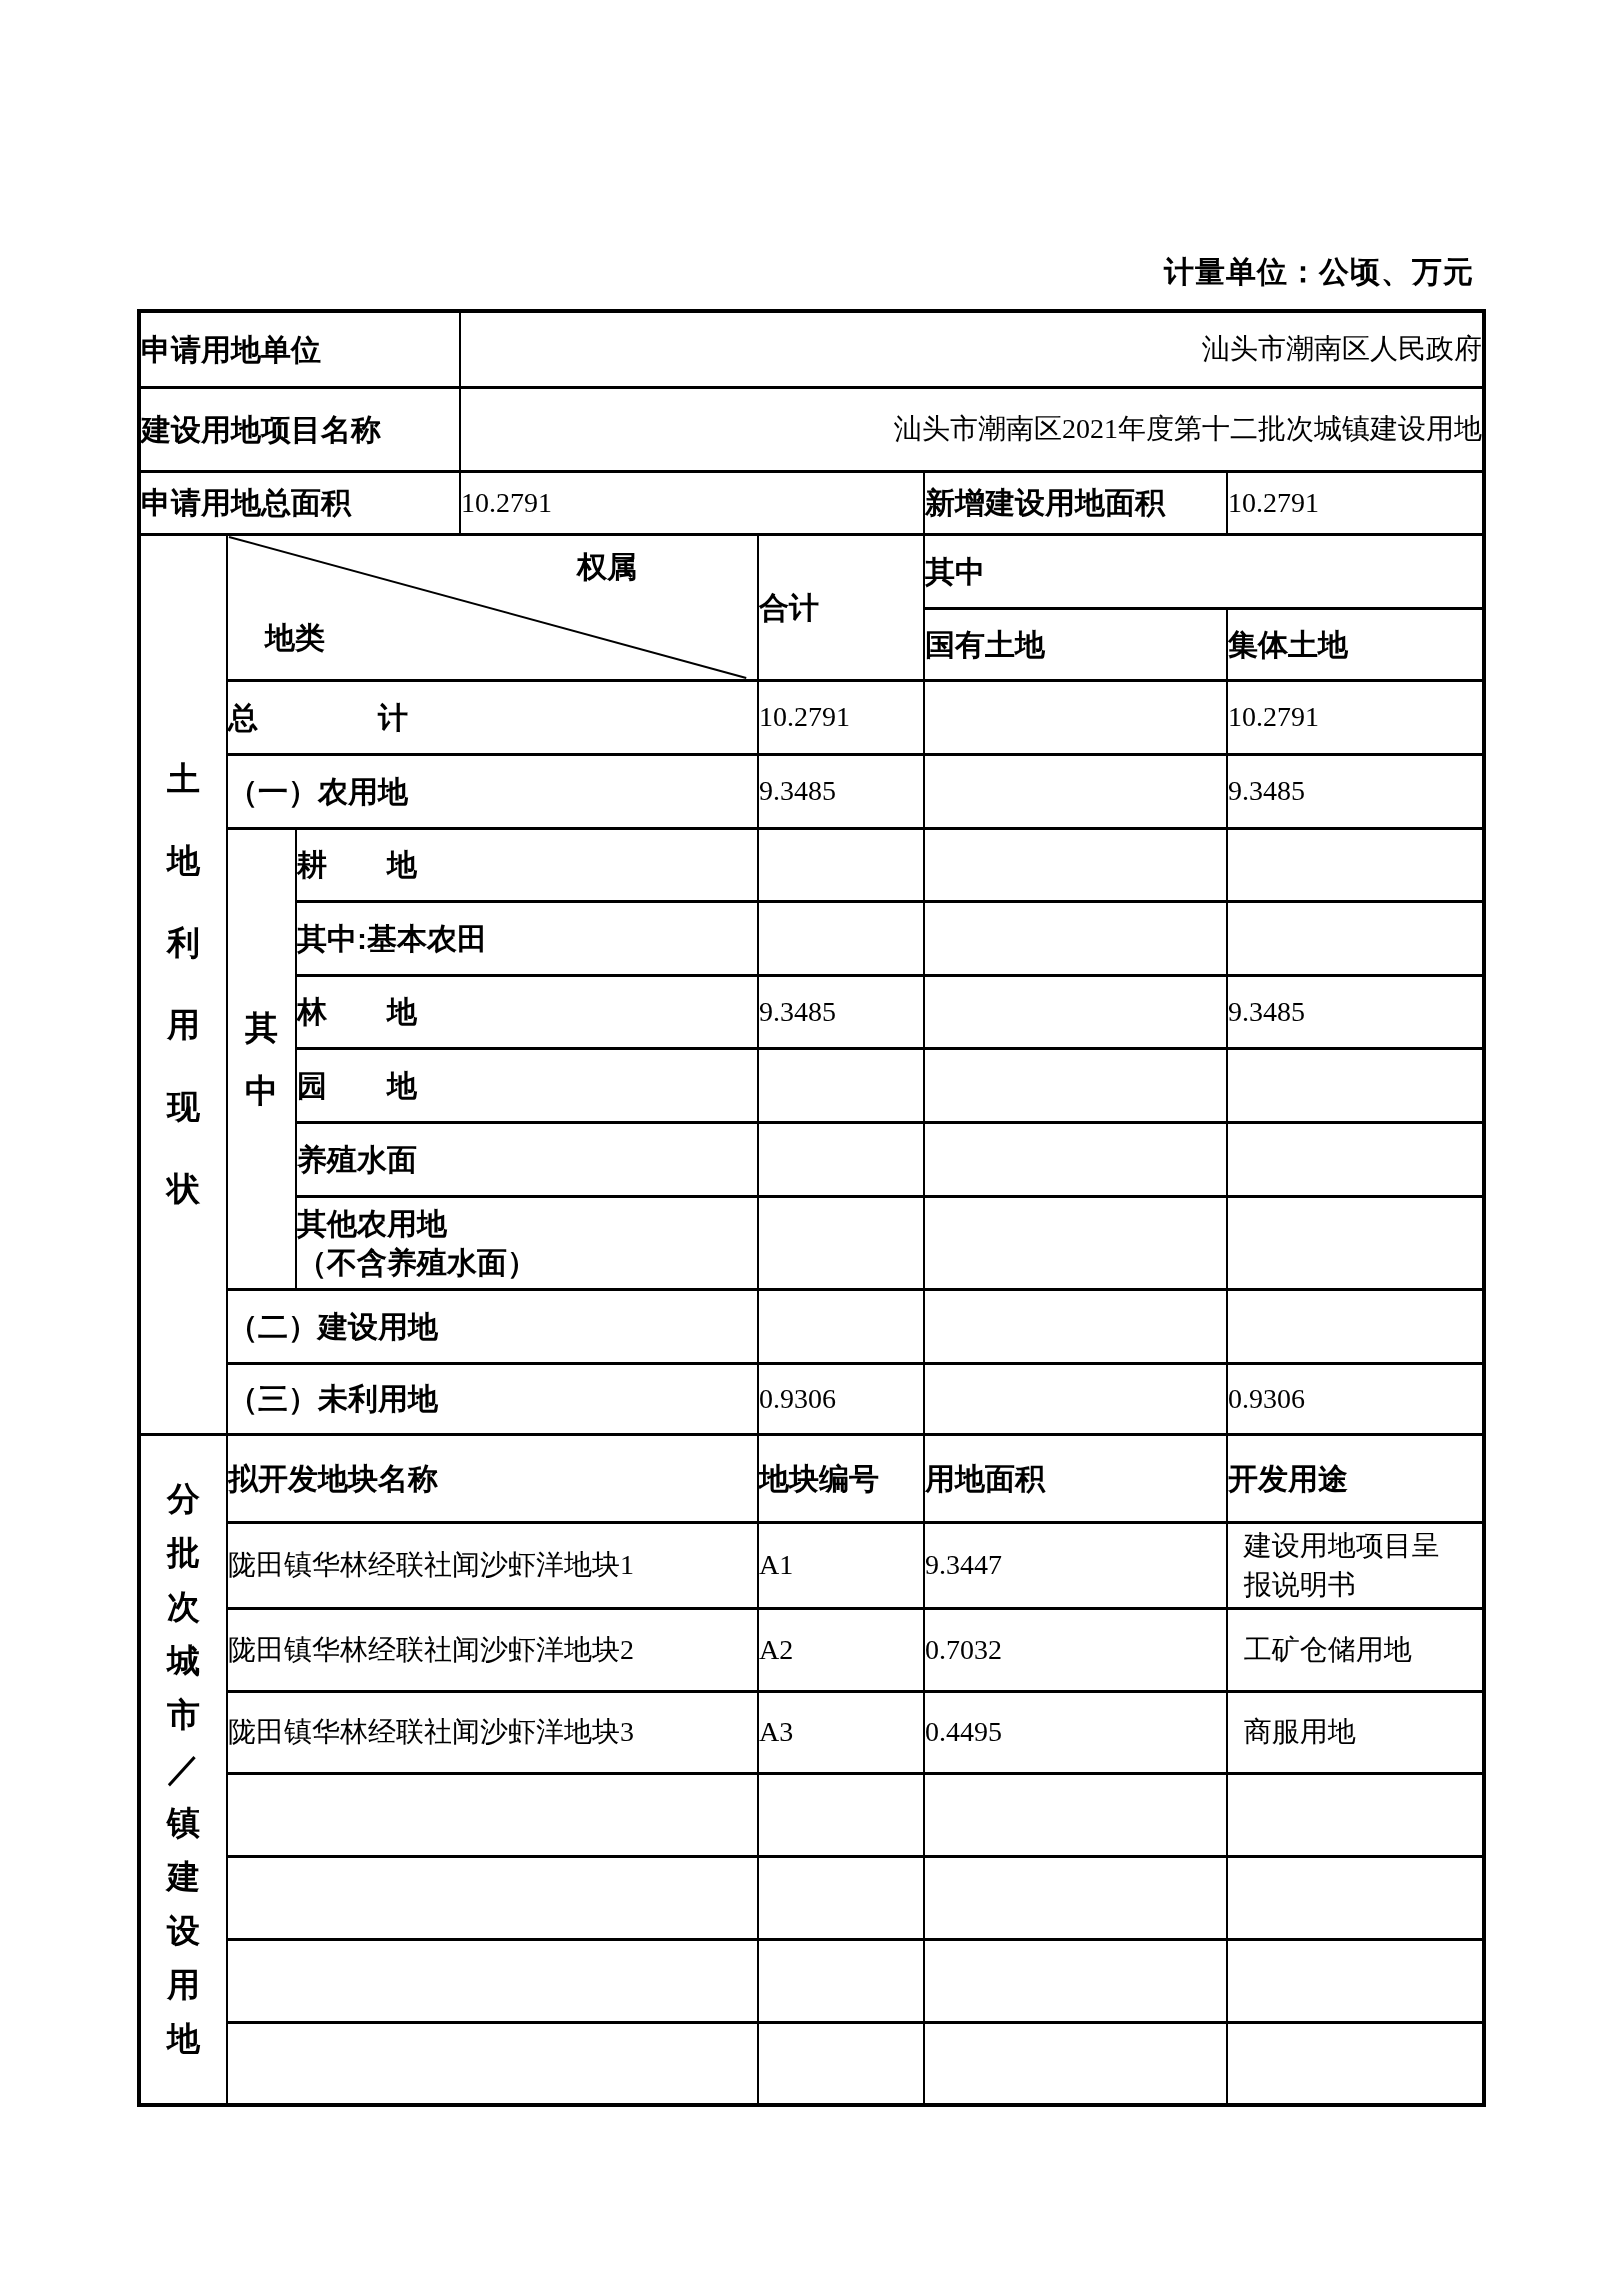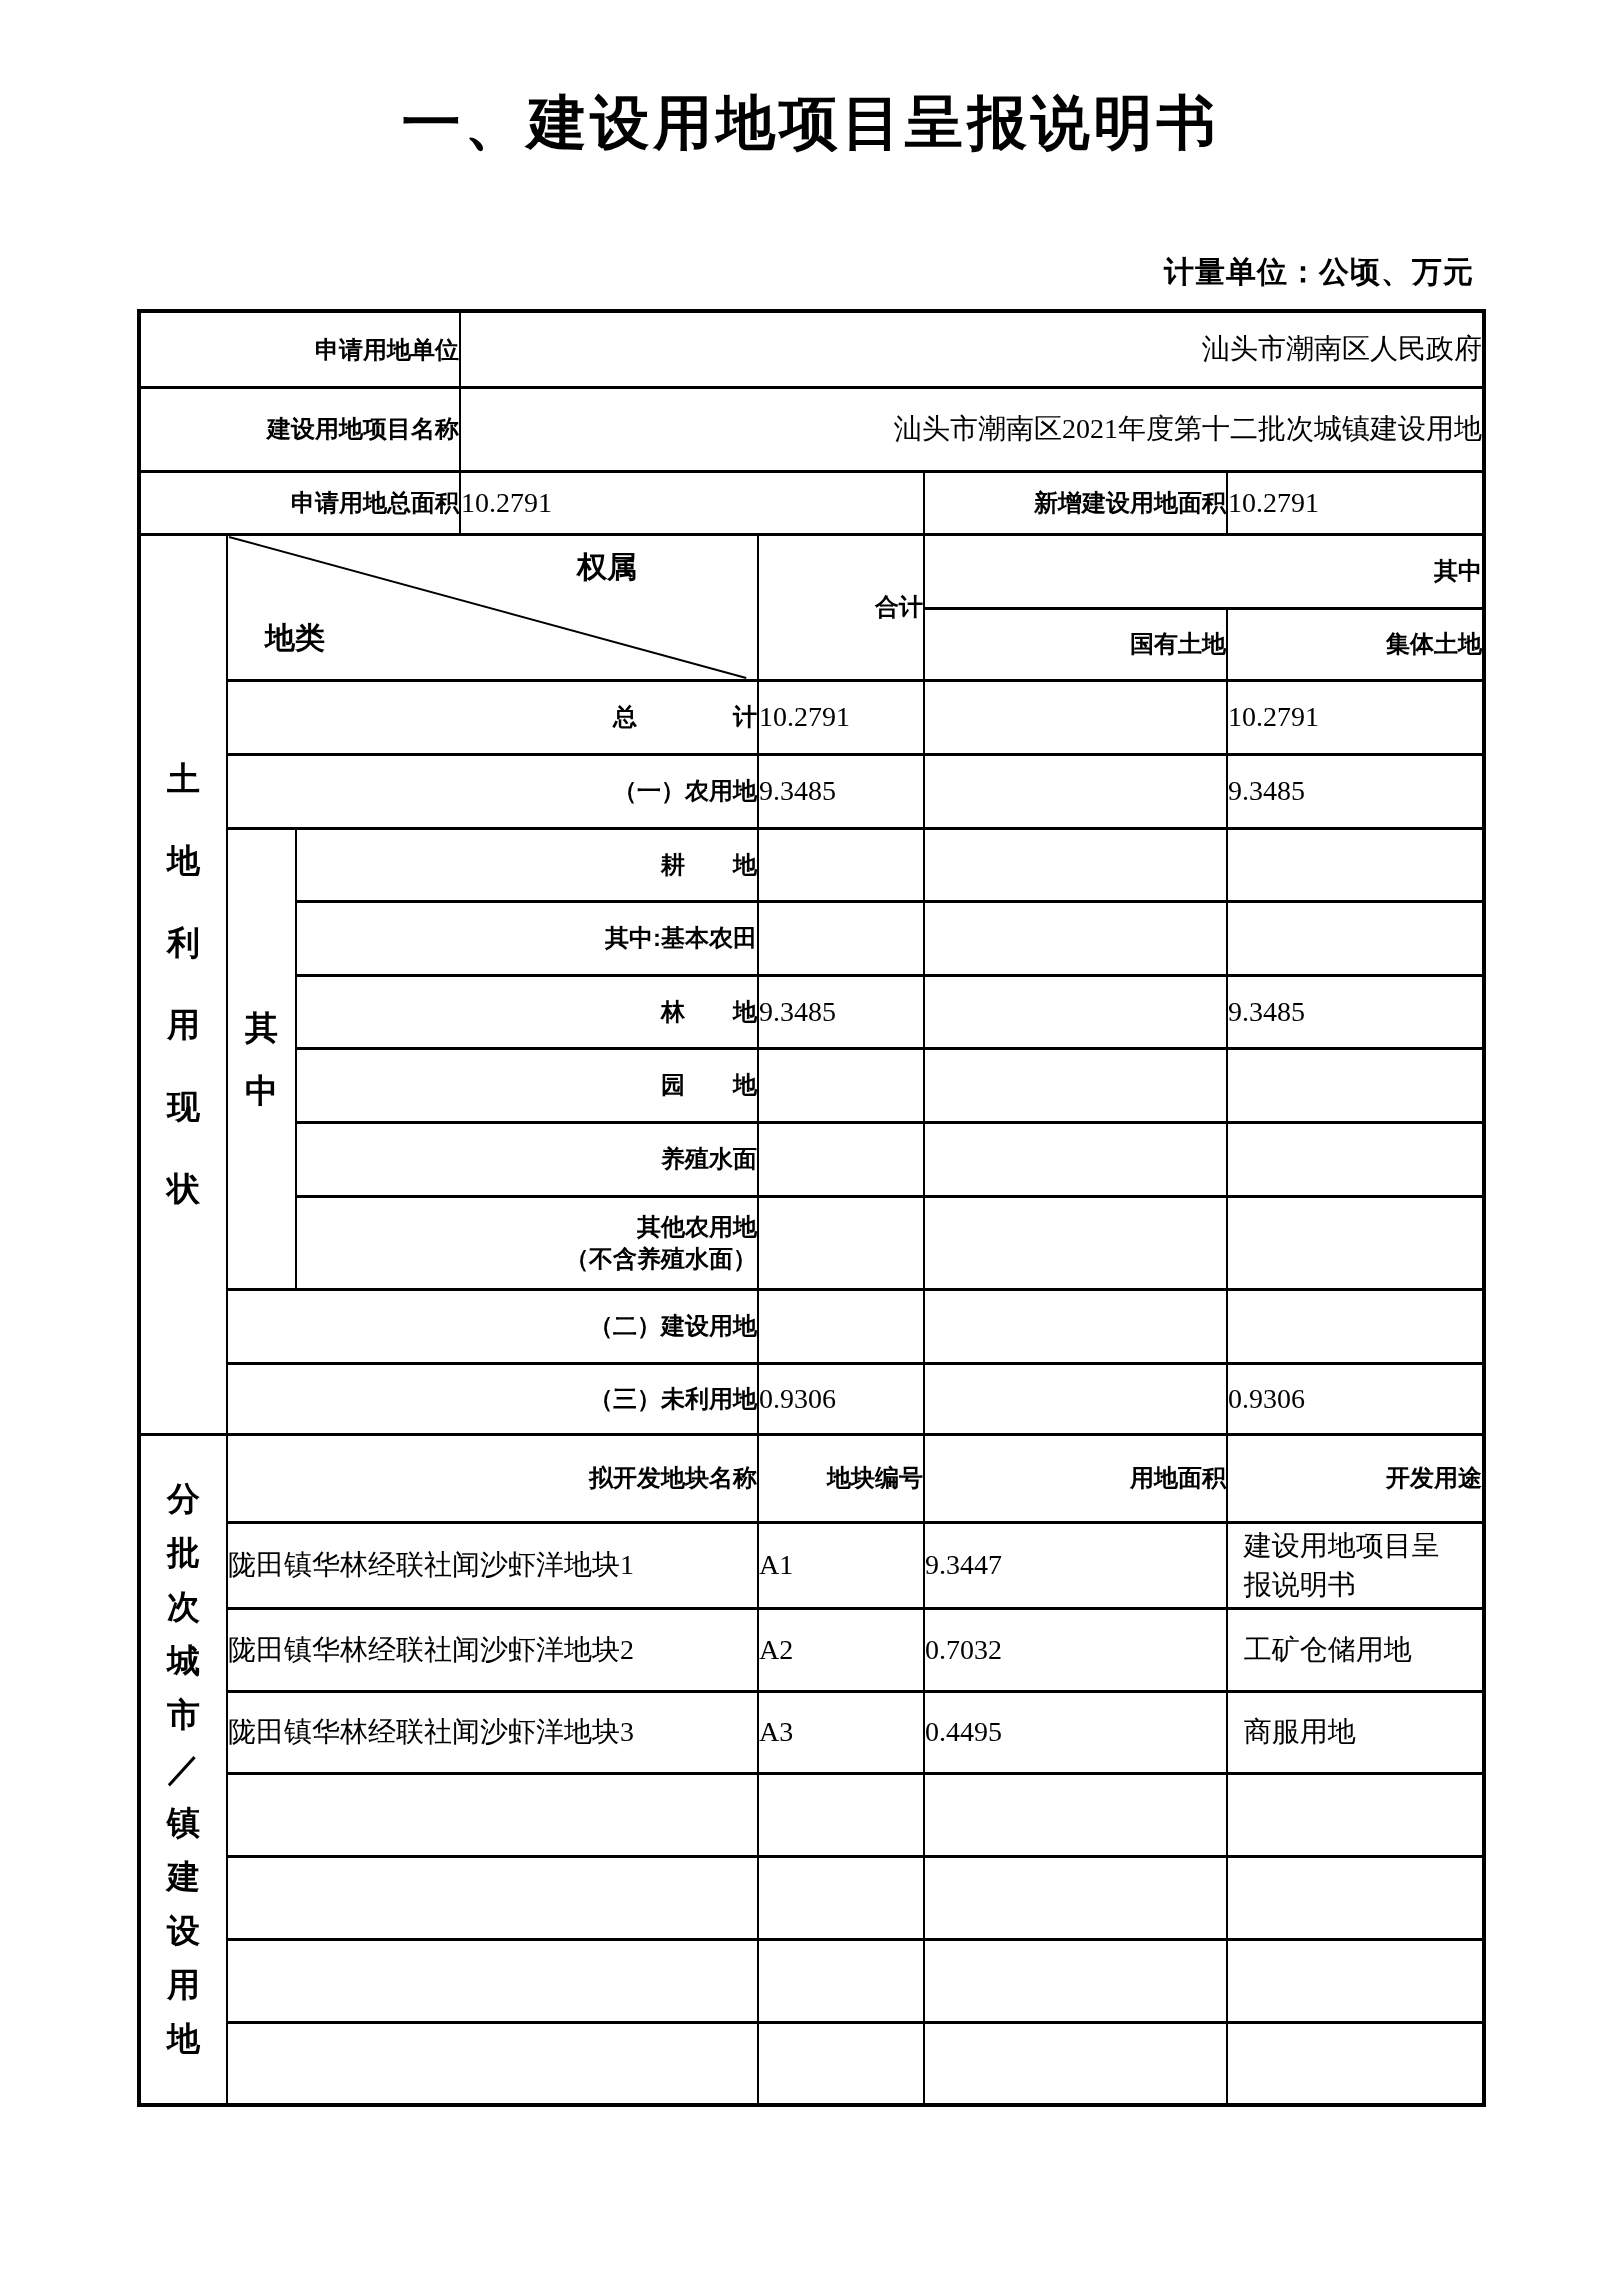--- a/index.html
+++ b/index.html
@@ -45,22 +45,22 @@
   table.report td {
     border: 2.9px solid #000;
     border-top-width: 3.9px;
     border-bottom-width: 3.9px;
     padding: 0;
     overflow: hidden;
     vertical-align: middle;
   }
   .lbl {
     font-weight: bold;
-    font-size: 24px;
-    text-align: right;
+    font-size: 30px;
+    text-align: left;
     white-space: pre-line;
     line-height: 1.3;
   }
   .valL {
     font-family: "Liberation Serif", "DejaVu Serif", serif;
     font-size: 28px;
     text-align: right;
     padding-left: 74px !important;
   }
   .num, .valC {
@@ -82,21 +82,20 @@
   .diag { position: relative; padding: 0; }
   .diag svg { position: absolute; left: 0; top: 0; width: 100%; height: 100%; display: block; }
   .diag .c-top { position: absolute; top: 11.8px; left: 349px; font-weight: bold; font-size: 30px; }
   .diag .c-bot { position: absolute; bottom: 20px; left: 37px; font-weight: bold; font-size: 30px; }
 </style>
 </head>
 <body>
 
 <div class="page">
 
-  <h1 class="title">一、建设用地项目呈报说明书</h1>
 
   <div class="unit-note">计量单位：公顷、万元</div>
 
   <table class="report">
     <colgroup>
       <col style="width:88px">
         <col style="width:69px">
         <col style="width:164px">
       <col style="width:298px">
         <col style="width:166px">

